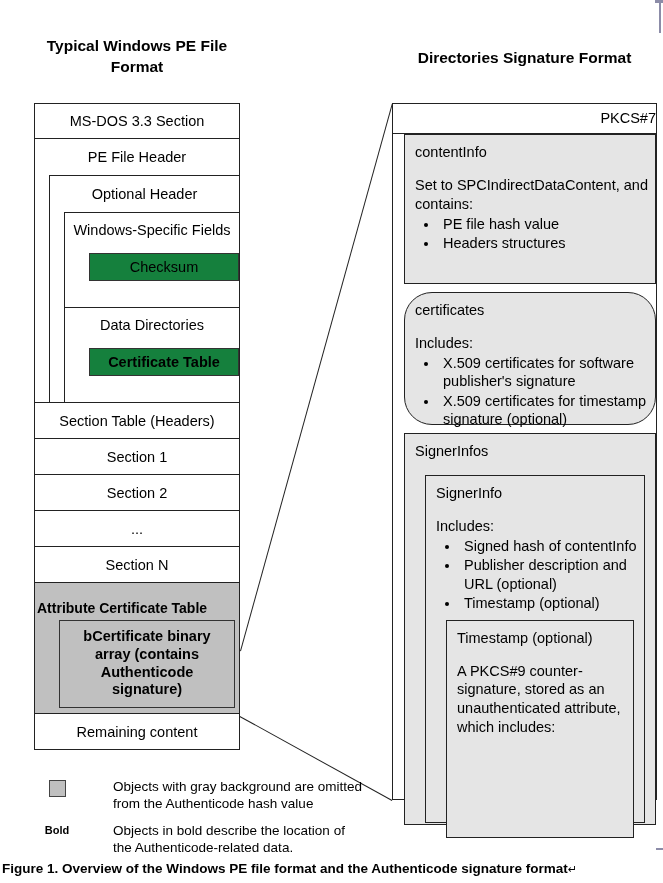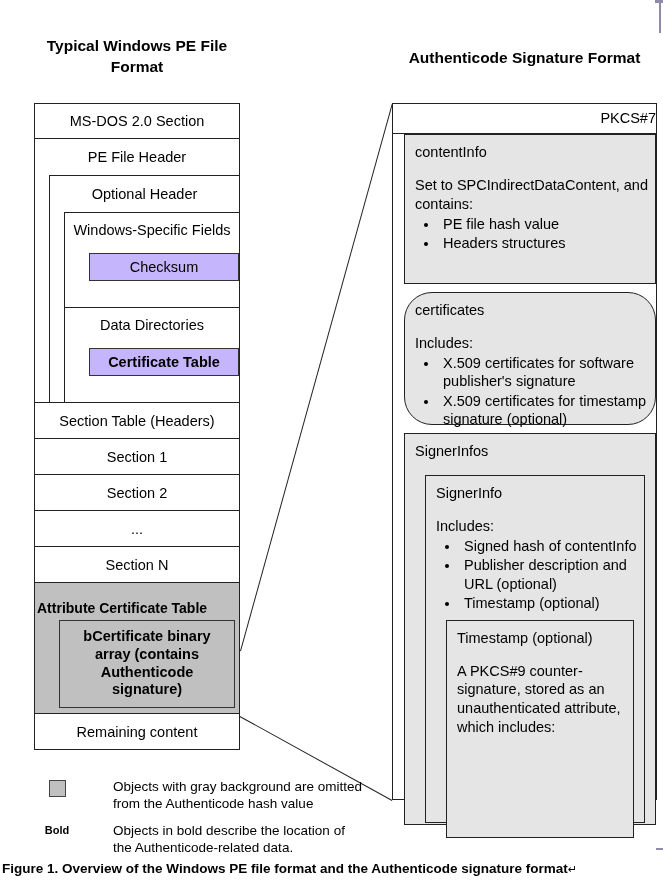--- a/index.html
+++ b/index.html
@@ -66,21 +66,21 @@
     background: #ffffff;
   }
 
   .sub-row {
     border-top: 1px solid #222222;
     box-sizing: border-box;
   }
   .sub-row:first-child { border-top: none; }
 
   .gray-inset {
-    background: #c4b5fd;
+    background: #15803d;
     border: 1px solid #333333;
     box-sizing: border-box;
     margin: 6px 0 6px 24px;
     width: calc(100% - 24px);
     text-align: center;
     font-size: 14.5px;
     padding: 5px 4px;
   }
 
   .pad-bottom { height: 20px; }
@@ -213,26 +213,26 @@
   .edge-mark {
     position: absolute;
     background: #8c8ca8;
   }
 </style>
 </head>
 <body>
 
 <div id="heading-left" class="col-heading">Typical Windows PE File Format</div>
 
-<div id="heading-right" class="col-heading">Authenticode Signature Format</div>
+<div id="heading-right" class="col-heading">Directories Signature Format</div>
 
 <div id="pe-stack">
 
   <div class="box pe-row">
-    <div class="center-label">MS-DOS 2.0 Section</div>
+    <div class="center-label">MS-DOS 3.3 Section</div>
   </div>
 
   <div class="box" style="border-top:none;">
     <div class="pe-row">
       <div class="center-label">PE File Header</div>
     </div>
 
     <div class="nest" style="border-bottom:none;">
       <div class="pe-row">
         <div class="center-label">Optional Header</div>

